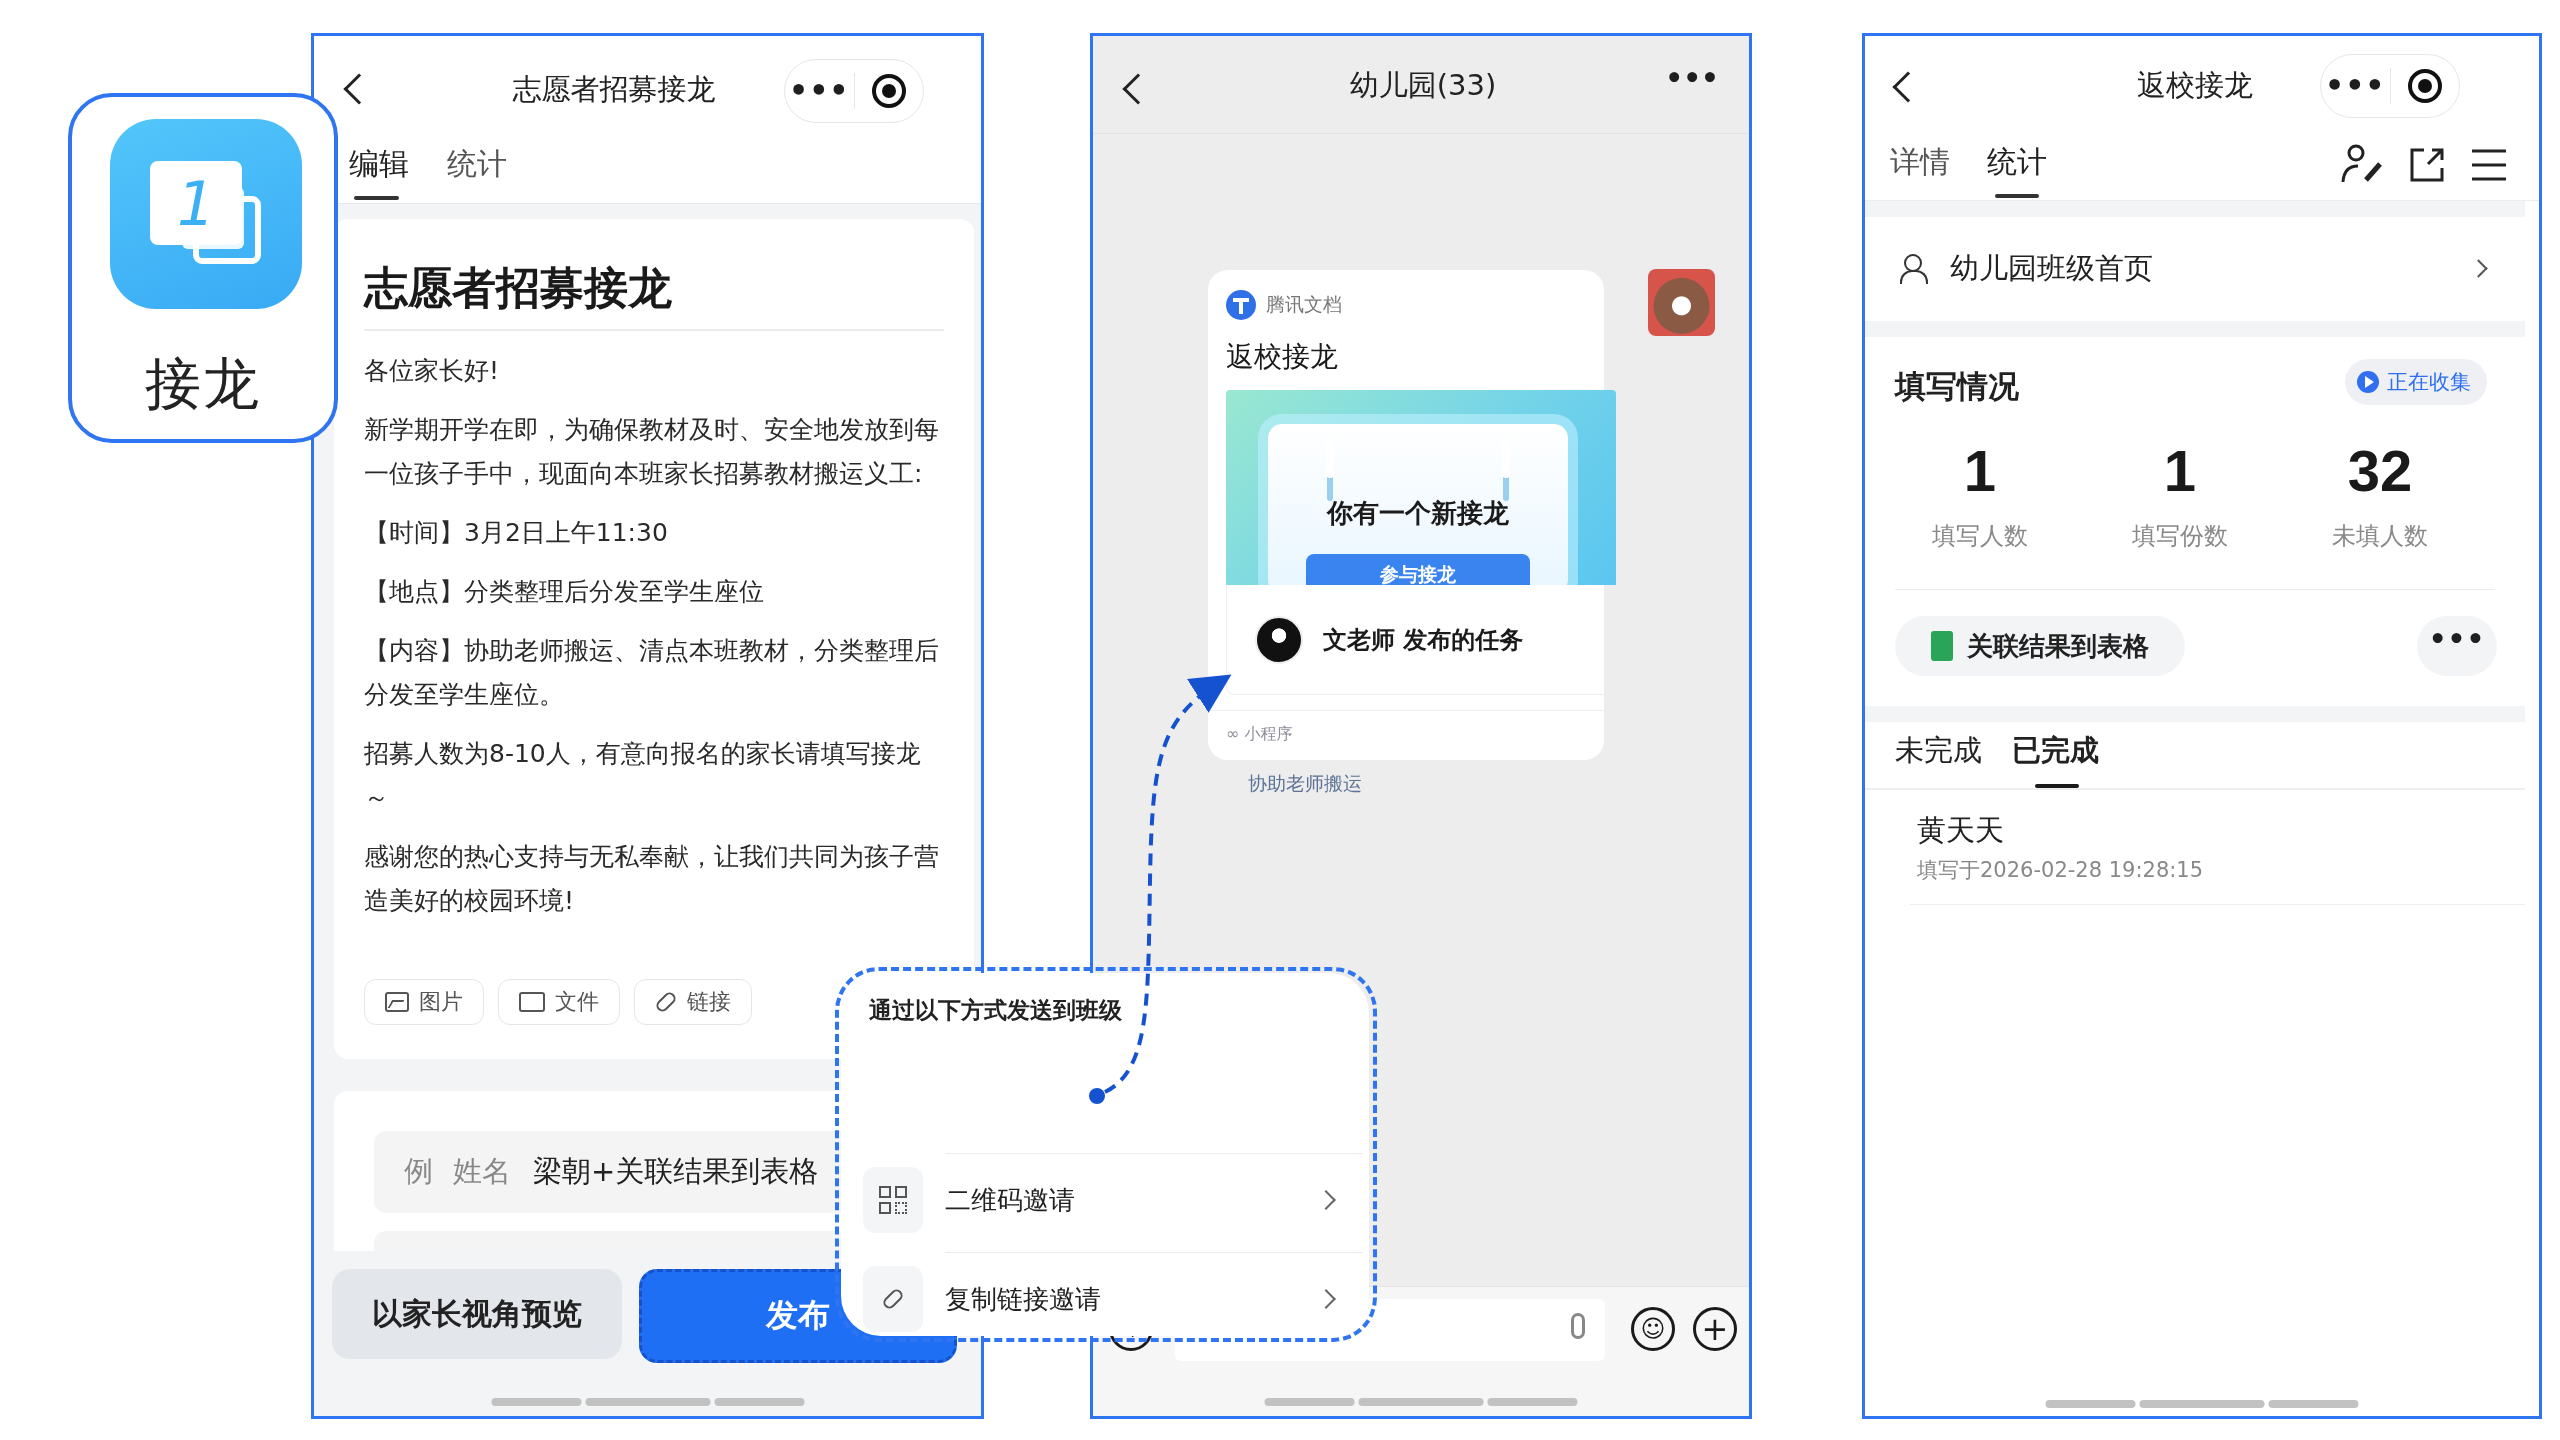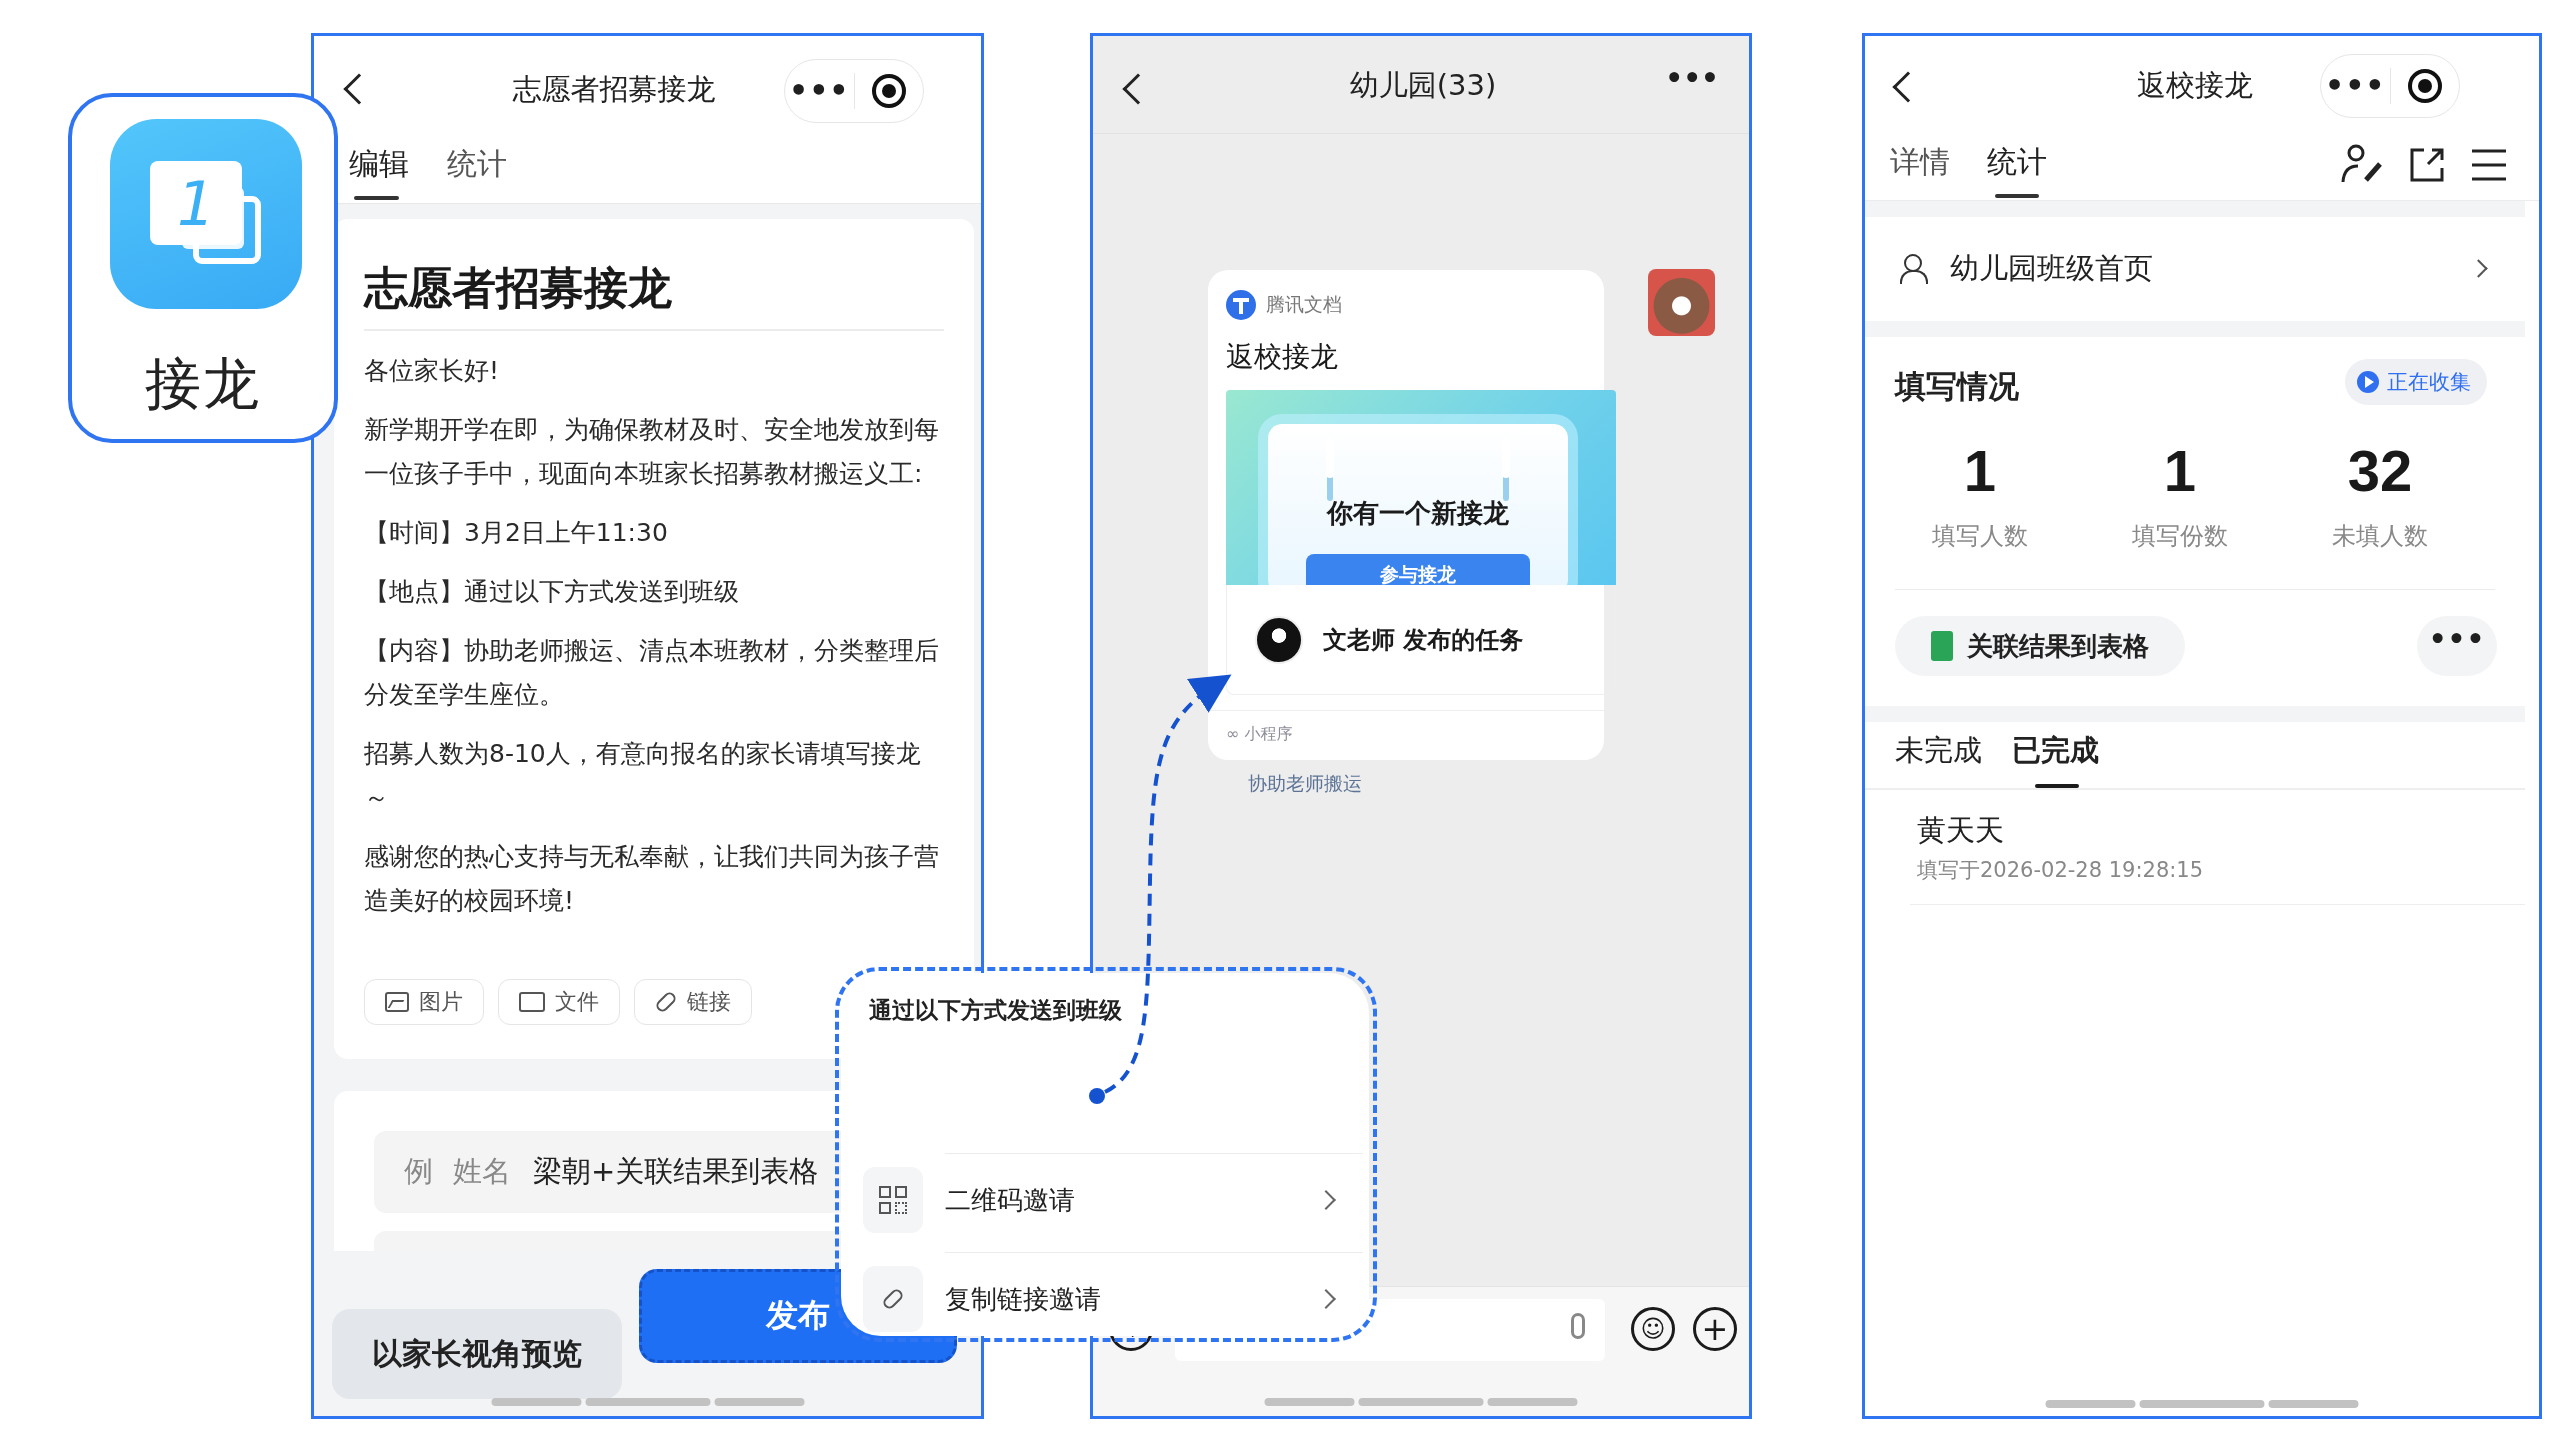--- a/index.html
+++ b/index.html
@@ -44,21 +44,21 @@
   .ico-link { width: 22px; height: 12px; border: 2px solid #555; border-radius: 6px; transform: rotate(-45deg); }
   #left-phone .form-card { position: absolute; left: 20px; top: 1055px; width: 640px; height: 330px; background: #fff; border-radius: 14px 14px 0 0; }
   .name-input { position: absolute; left: 40px; top: 40px; width: 560px; height: 82px; background: #f4f4f5; border-radius: 12px; display: flex; align-items: center; padding-left: 30px; font-size: 29px; }
   .name-input .ex { color: #888; margin-right: 20px; }
   .name-input .field { color: #888; margin-right: 22px; }
   .name-input .val { color: #222; }
   .add-row { position: absolute; left: 40px; top: 140px; width: 560px; height: 80px; background: #f4f4f5; border-radius: 12px; overflow: hidden; }
   .add-row .plus { position: absolute; left: 30px; top: 30px; width: 38px; height: 38px; border-radius: 50%; background: #2f6ff0; color: #fff; font-size: 34px; line-height: 36px; text-align: center; font-weight: bold; }
   .add-row .txt { position: absolute; left: 82px; top: 30px; font-size: 28px; color: #2f6ff0; }
   .bottom-bar { position: absolute; left: 0; bottom: 0; width: 100%; height: 165px; background: #f3f4f6; }
-  .preview-btn { position: absolute; left: 18px; top: 18px; width: 290px; height: 90px; background: #e3e6eb; border-radius: 18px; font-size: 30px; font-weight: bold; color: #222; display: flex; align-items: center; justify-content: center; margin-top: 40px; }
+  .preview-btn { position: absolute; left: 18px; top: 18px; width: 290px; height: 90px; background: #e3e6eb; border-radius: 18px; font-size: 30px; font-weight: bold; color: #222; display: flex; align-items: center; justify-content: center; }
   .publish-btn { position: absolute; left: 325px; top: 18px; width: 318px; height: 94px; background: #1f6ff5; border-radius: 18px; font-size: 32px; font-weight: bold; color: #fff; display: flex; align-items: center; justify-content: center; border: 3px dashed #1552c8; }
 
   
   #middle-phone { left: 1090px; top: 33px; width: 662px; height: 1386px; background: #ededed; }
   .chat-header { position: absolute; top: 0; left: 0; width: 100%; height: 98px; background: #ededed; border-bottom: 1px solid #e2e2e2; }
   .chat-card { position: absolute; left: 115px; top: 234px; width: 396px; height: 490px; background: #fff; border-radius: 20px; }
   .chat-card .src { position: absolute; left: 18px; top: 20px; display: flex; align-items: center; gap: 10px; font-size: 19px; color: #777; }
   .td-logo { width: 30px; height: 30px; border-radius: 50%; background: #2f6fe8; position: relative; }
   .td-logo::after { content: ""; position: absolute; left: 13px; top: 8px; width: 4px; height: 16px; background: #fff; }
   .td-logo::before { content: ""; position: absolute; left: 7px; top: 8px; width: 16px; height: 4px; background: #fff; }
@@ -149,21 +149,21 @@
     <div class="tab-underline" style="left:40px;top:160px;width:45px;"></div>
   </div>
 
   <div class="content-card">
     <div class="doc-title">志愿者招募接龙</div>
     <div class="doc-divider"></div>
     <div class="doc-body">
       <p>各位家长好!</p>
       <p>新学期开学在即，为确保教材及时、安全地发放到每一位孩子手中，现面向本班家长招募教材搬运义工:</p>
       <p>【时间】3月2日上午11:30</p>
-      <p>【地点】通过以下方式发送到班级</p>
+      <p>【地点】分类整理后分发至学生座位</p>
       <p>【内容】协助老师搬运、清点本班教材，分类整理后分发至学生座位。</p>
       <p>招募人数为8-10人，有意向报名的家长请填写接龙～</p>
       <p>感谢您的热心支持与无私奉献，让我们共同为孩子营造美好的校园环境!</p>
     </div>
     <div class="attach-row">
       <div class="attach-btn">
           <span class="ico-img"></span>
           <span>图片</span>
         </div>
       <div class="attach-btn">

